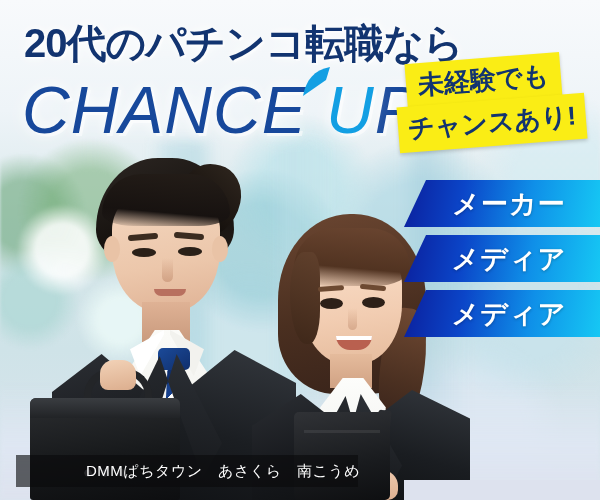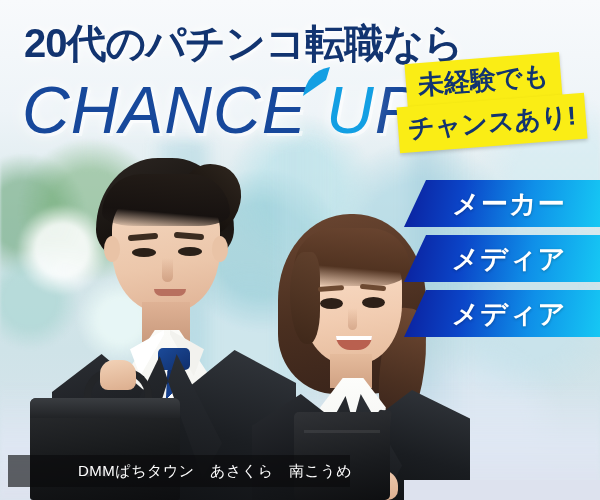--- a/index.html
+++ b/index.html
@@ -381,21 +381,21 @@
     font-weight: 700;
     letter-spacing: 1px;
     white-space: nowrap;
     padding-left: 14px;
     text-shadow: 0 1px 3px rgba(0,0,0,.28);
   }
 
   
   .credit-bar {
     position: absolute;
-    left: 8px; top: 455px;
+    left: 16px; top: 455px;
     width: 342px; height: 32px;
     background: rgba(10,10,12,.62);
     display: flex;
     align-items: center;
   }
   .credit-text {
     color: #ffffff;
     font-size: 15px;
     font-weight: 400;
     white-space: nowrap;

